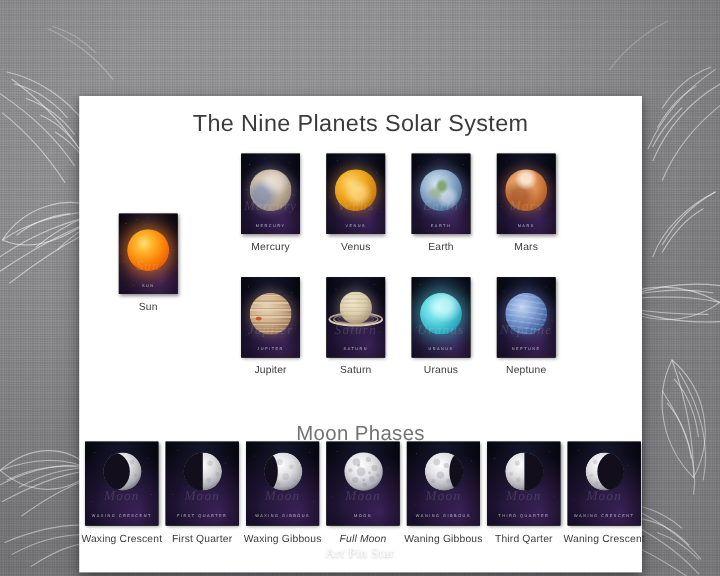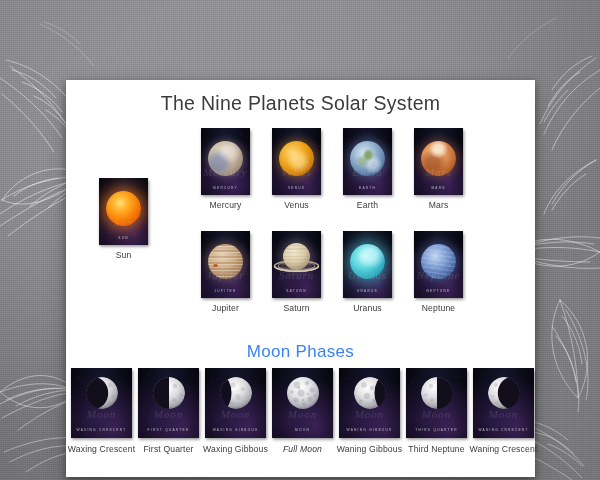--- a/index.html
+++ b/index.html
@@ -35,23 +35,23 @@
   }
 
   .title{
     position:absolute;left:0;right:0;top:12px;
     text-align:center;
     font-size:19.5px;font-weight:400;color:#3b3b3b;
     letter-spacing:.3px;
     white-space:nowrap;
   }
   .subtitle{
-    position:absolute;left:0;right:0;top:262px;
+    position:absolute;left:0;right:0;top:272px;
     text-align:center;
-    font-size:17px;font-weight:400;color:#3b82f6;
+    font-size:17px;font-weight:400;color:#737373;
     letter-spacing:.3px;
     white-space:nowrap;
   }
 
   
   .card{
     position:absolute;
     box-shadow:1px 1.5px 3px rgba(0,0,0,.45);
     background:#05050c;
     overflow:hidden;
@@ -621,21 +621,21 @@
             <circle cx="11" cy="10" r="2.2"></circle>
               <circle cx="6" cy="19" r="1.6"></circle>
             <circle cx="12" cy="24" r="2"></circle>
               <circle cx="8" cy="29" r="1.3"></circle>
           </g>
         </g>
       </svg>
       <div class="glyph">Moon</div>
       <div class="cname">THIRD QUARTER</div>
     </div>
-    <div class="caption" style="left:332px;top:364px;width:77px;">Third Neptune</div>
+    <div class="caption" style="left:332px;top:364px;width:77px;">Third Qarter</div>
 
     <div class="card" style="left:407px;top:288px;width:61px;height:70px;">
       <div class="sky"></div>
       <svg class="stars" viewBox="0 0 61 70">
         <g fill="#fff">
             <circle cx="9" cy="7" r=".3" opacity=".6"></circle>
             <circle cx="50" cy="20" r=".28" opacity=".5"></circle>
         <circle cx="6" cy="48" r=".26" opacity=".45"></circle>
           </g>
       </svg>
@@ -662,14 +662,15 @@
           </g>
         </g>
       </svg>
       <div class="glyph">Moon</div>
       <div class="cname">WANING CRESCENT</div>
     </div>
     <div class="caption" style="left:399px;top:364px;width:77px;">Waning Crescent</div>
 
   </div>
 
+  <div class="watermark">Art Pin Star</div>
 
 </div>
 
 </body></html>

